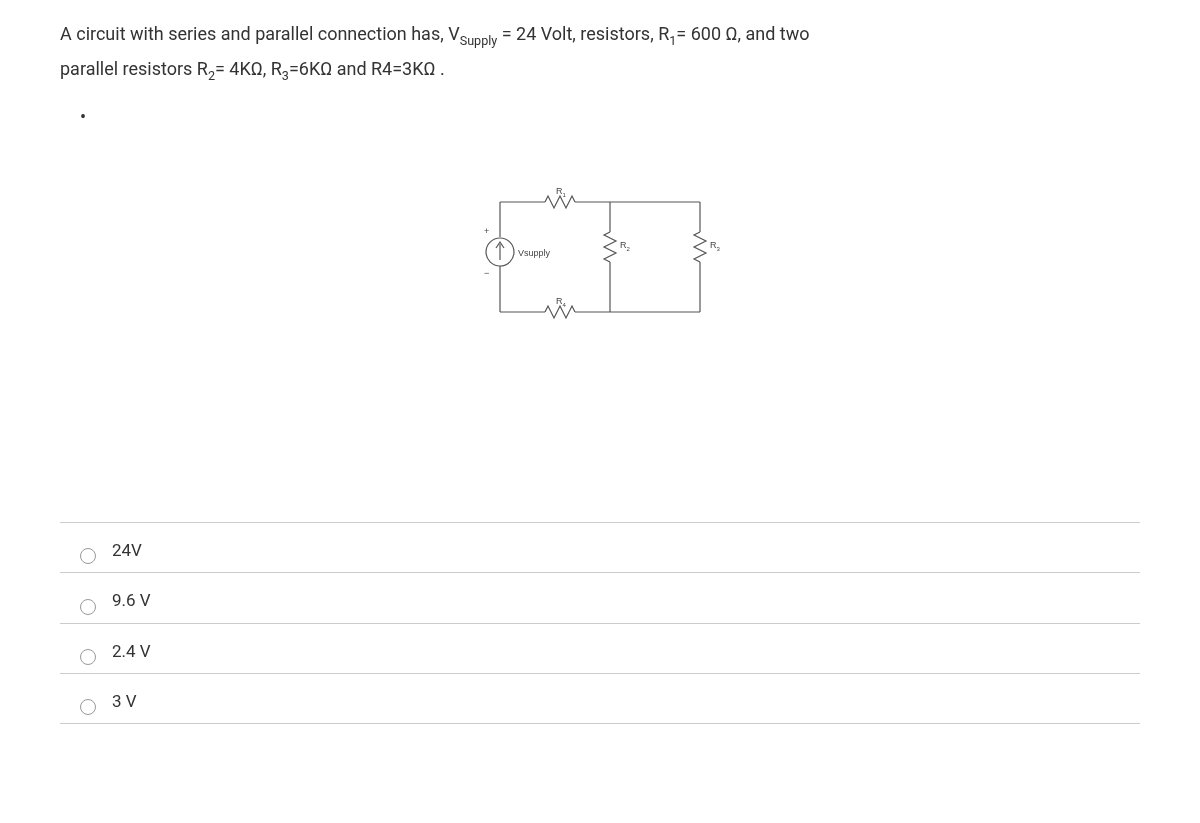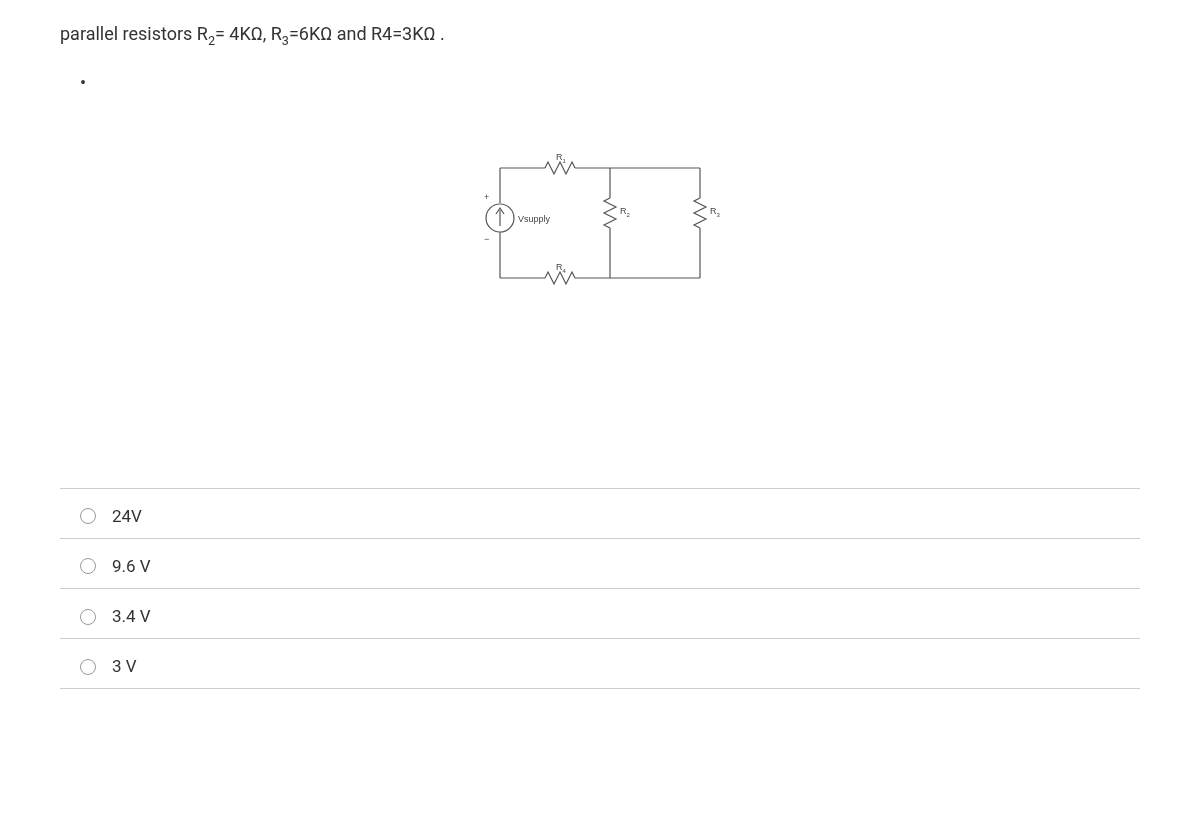--- a/index.html
+++ b/index.html
@@ -43,21 +43,21 @@
     }
     .circuit-svg {
       width: 260px;
       height: 160px;
     }
     .answers {
       border-top: 1px solid #ccc;
     }
     .answer-row {
       display: flex;
-      align-items: center;
+      align-items: flex-end;
       border-bottom: 1px solid #ccc;
       padding: 14px 0 8px 20px;
     }
     .radio {
       appearance: none;
       width: 16px;
       height: 16px;
       border: 1.5px solid #999;
       border-radius: 50%;
       margin-right: 16px;
@@ -83,20 +83,23 @@
     .wire {
       stroke: #555;
       stroke-width: 1.2;
       fill: none;
     }
   </style>
 </head>
 <body>
 
 <div class="question-text">
+  <p>
+    <span>A circuit with series and parallel connection has, V</span><span class="sub">Supply</span><span> = 24 Volt,  resistors, R</span><span class="sub">1</span><span>= 600 Ω, and two</span>
+  </p>
   <p>
     <span>parallel resistors R</span><span class="sub">2</span><span>= 4KΩ,  R</span><span class="sub">3</span><span>=6KΩ and  R4=3KΩ .</span>
   </p>
   <div class="bullet-line">
     <span class="bullet-dot">•</span>
   </div>
 </div>
 
 <div class="diagram-container">
   <svg class="circuit-svg" viewBox="0 0 260 160">
@@ -148,19 +151,19 @@
   <div class="answer-row">
     <input type="radio" name="q" class="radio" id="a0" style="">
     <label for="a0" class="answer-label">24V</label>
   </div>
   <div class="answer-row">
     <input type="radio" name="q" class="radio" id="a1" style="">
     <label for="a1" class="answer-label">9.6 V</label>
   </div>
   <div class="answer-row">
     <input type="radio" name="q" class="radio" id="a2" style="">
-    <label for="a2" class="answer-label">3.4 V</label>
+    <label for="a2" class="answer-label">2.4 V</label>
   </div>
   <div class="answer-row">
     <input type="radio" name="q" class="radio" id="a3" style="">
     <label for="a3" class="answer-label">3 V</label>
   </div>
 </div>
 
 </body></html>

